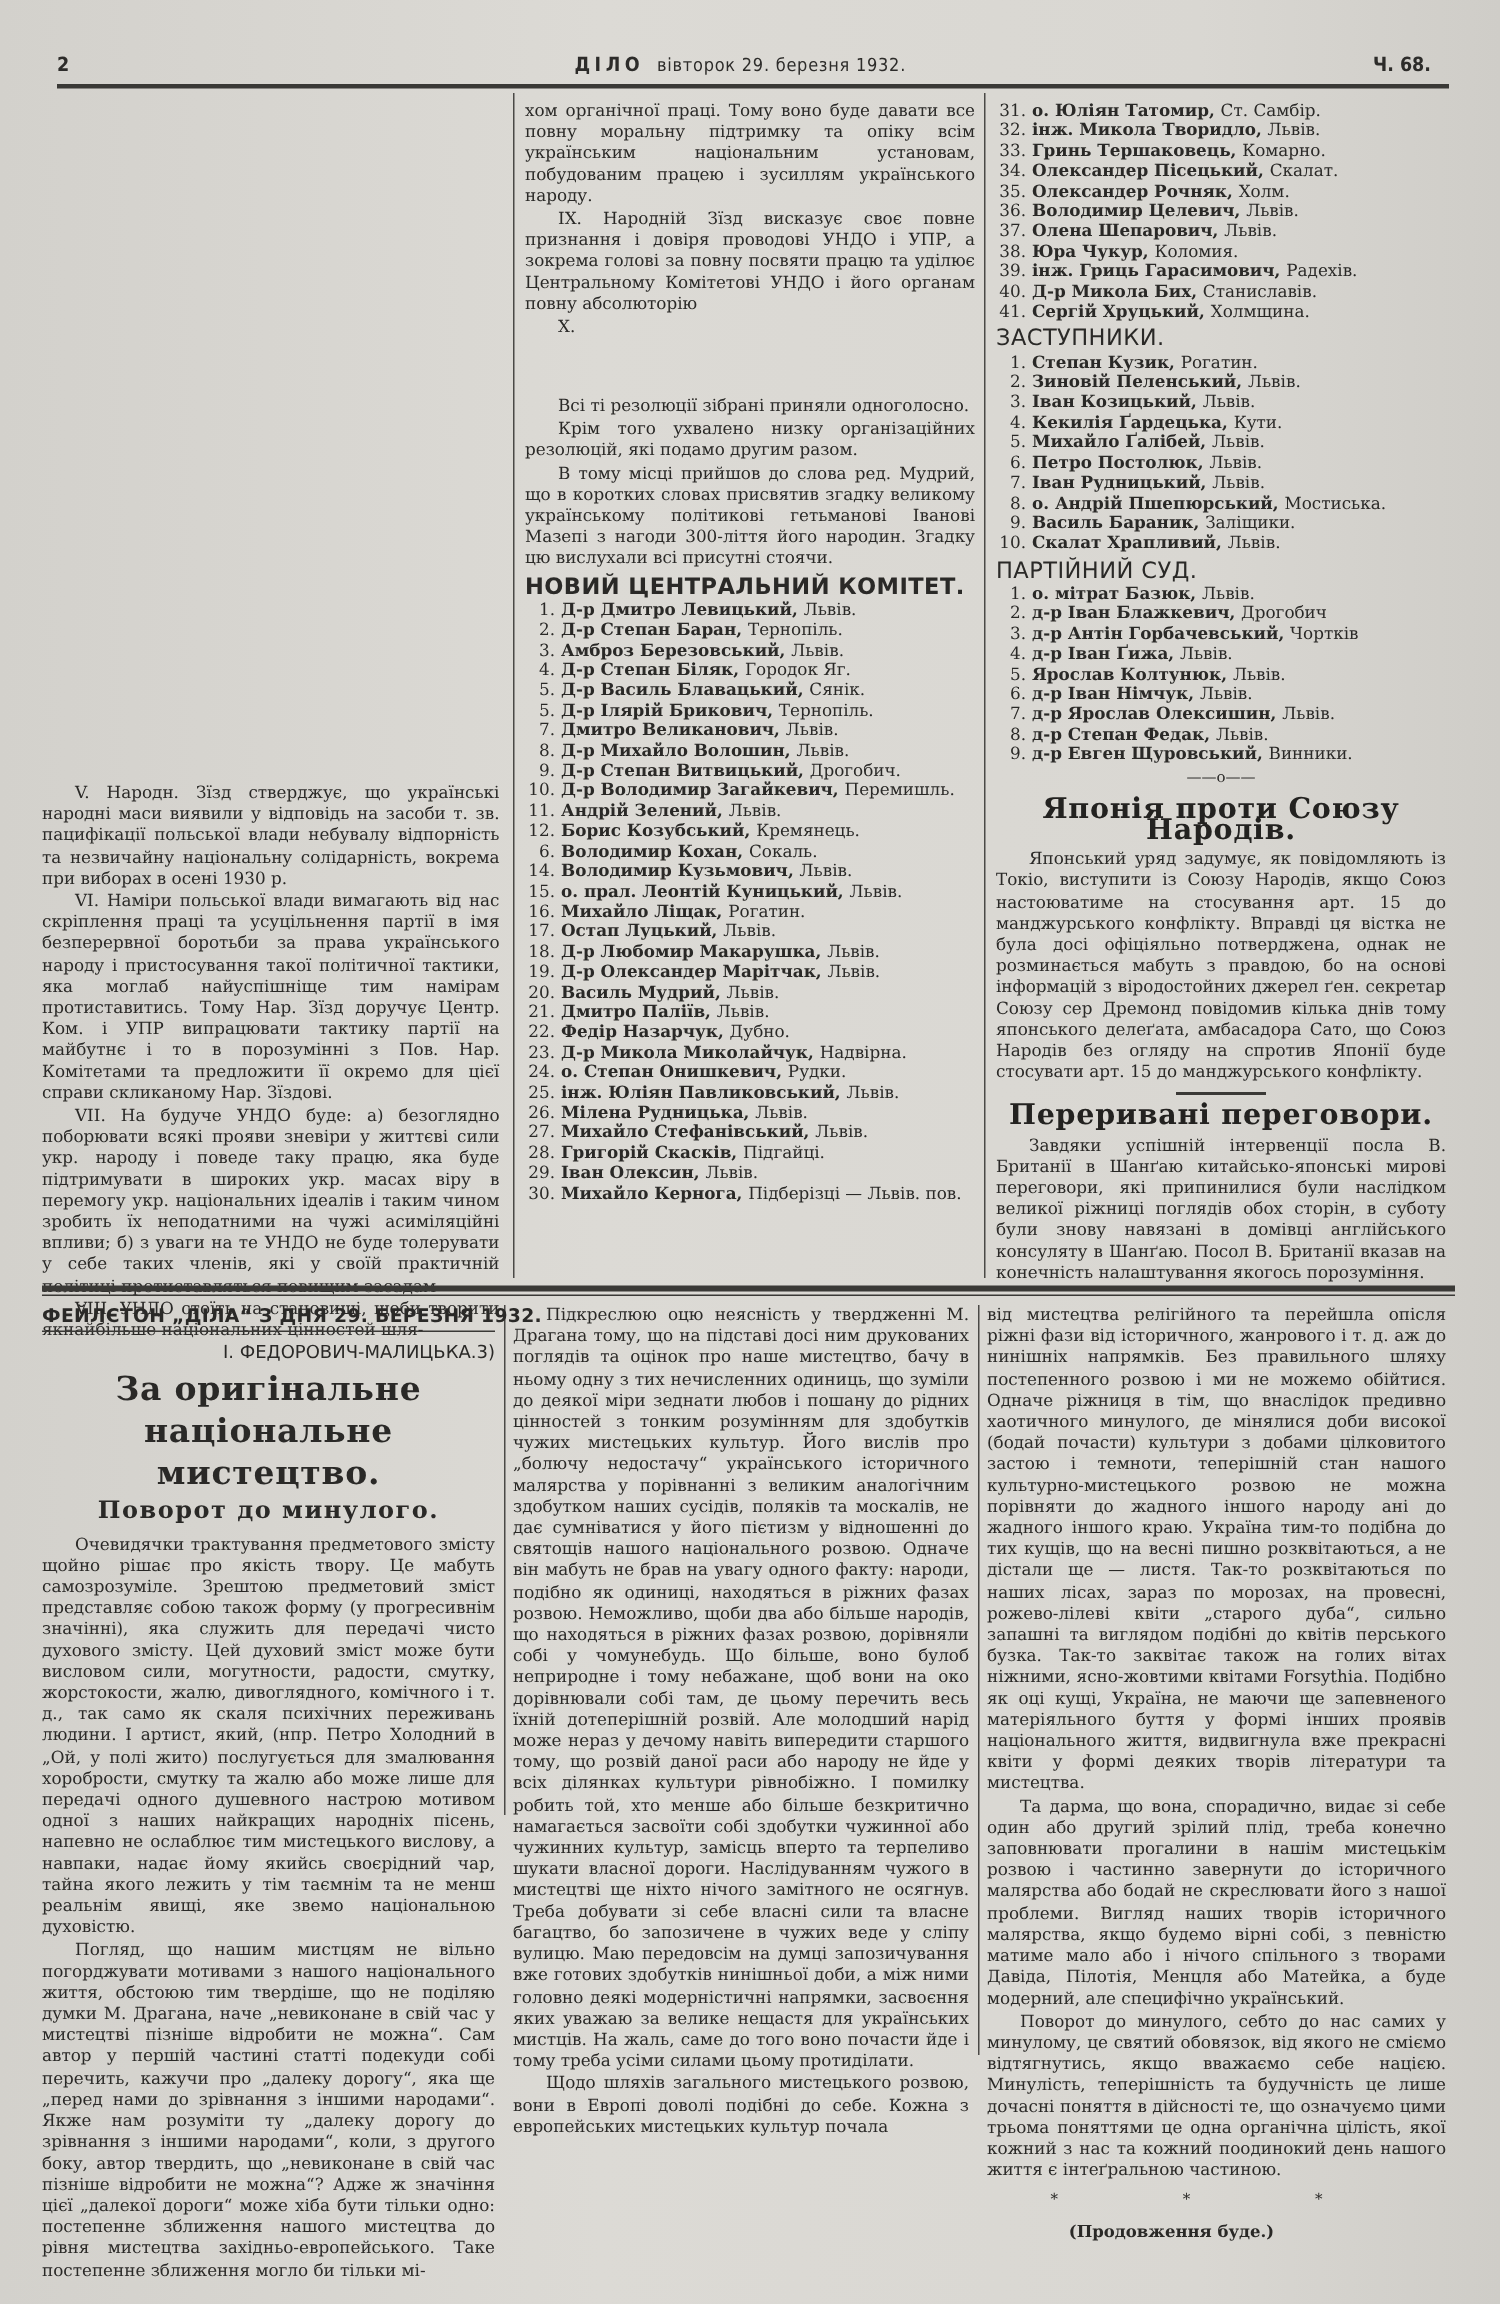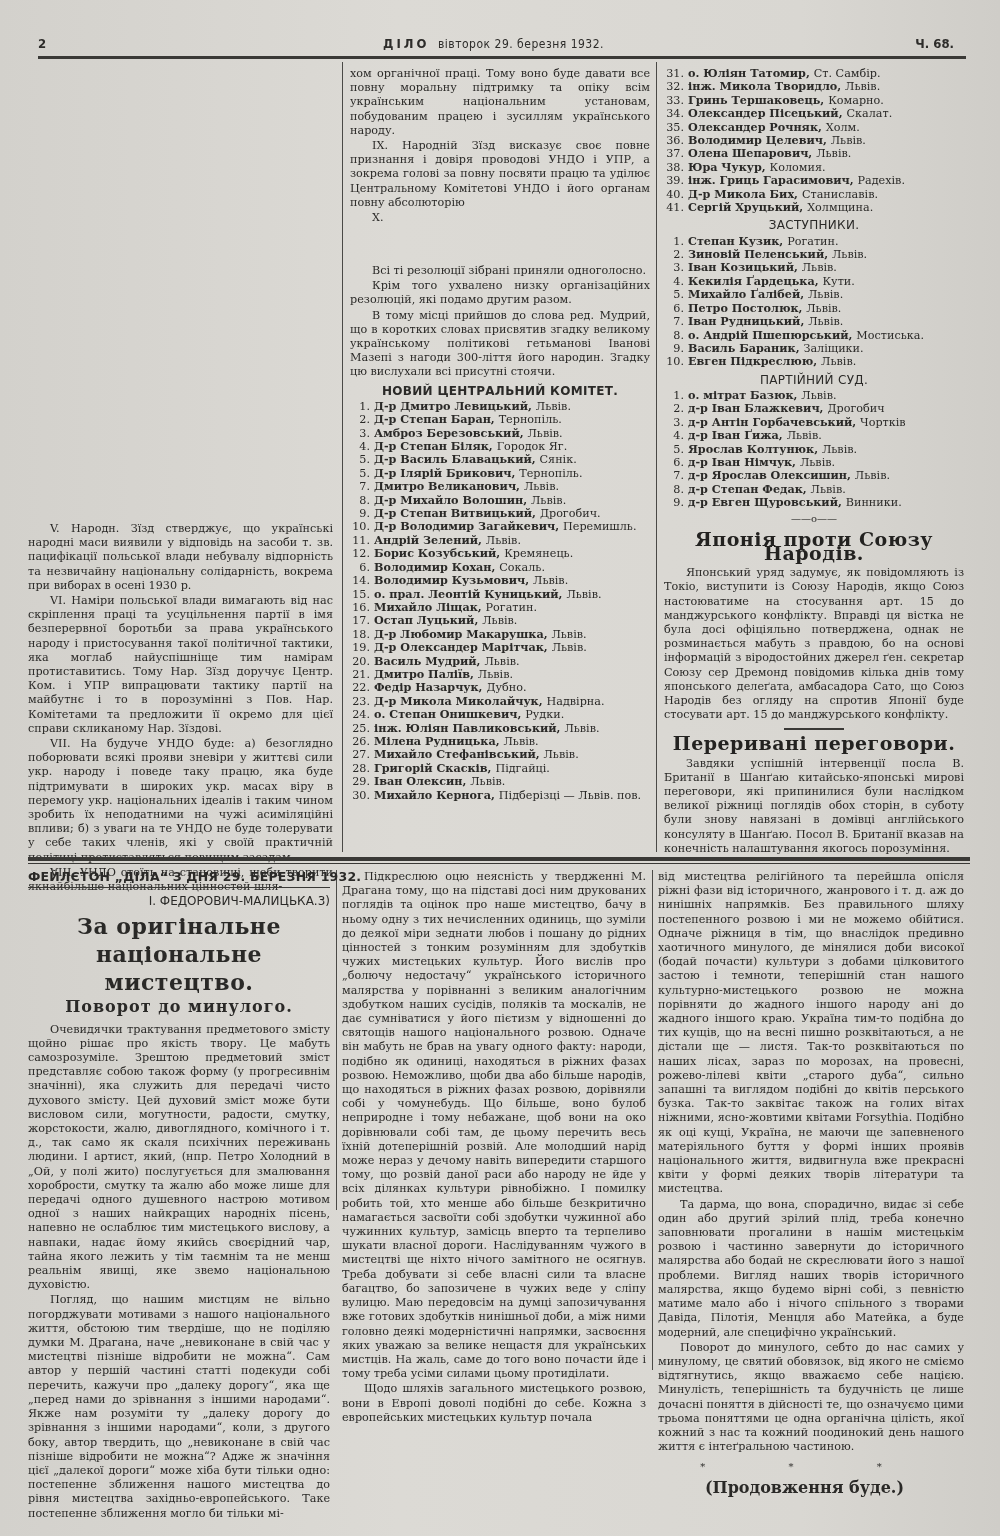--- a/index.html
+++ b/index.html
@@ -31,21 +31,21 @@
 
   .col {
     position: absolute;
     font-size: 11.2px; line-height: 14.2px;
     text-align: justify;
   }
   .col p { text-indent: 22px; margin-bottom: 1px; }
   .col p.noind { text-indent: 0; }
   .heading-caps {
     font-family: "DejaVu Sans", sans-serif;
-    font-weight: bold; font-size: 12px; text-align: center; letter-spacing: 0.3px;
+    font-weight: bold; font-size: 15px; text-align: left; letter-spacing: 0.3px;
     margin: 4px 0 2px 0;
   }
   .heading-caps.light { font-weight: normal; }
   ol.names { list-style: none; }
   ol.names li { white-space: nowrap; font-size: 11.2px; line-height: 13.4px; }
   ol.names li .n { display: inline-block; width: 20px; text-align: right; margin-right: 4px; }
   ol.names li .nm { font-weight: bold; }
   .headline-orn {
     font-family: "DejaVu Serif", serif; font-weight: bold;
     font-size: 19px; text-align: center; letter-spacing: 0.5px;
@@ -55,21 +55,21 @@
   .divider-o { text-align: center; font-size: 10px; margin: 2px 0 6px 0; }
   .feuilleton-head {
     font-family: "DejaVu Sans", sans-serif; font-weight: bold; font-size: 12.5px;
     letter-spacing: 0.2px; border-bottom: 1px solid #3a3936; padding-bottom: 3px; margin-bottom: 6px;
     white-space: nowrap;
   }
   .author-line { font-family: "DejaVu Sans", sans-serif; font-size: 12px; display: flex; justify-content: flex-end; margin-bottom: 4px; }
   .big-title { font-family: "DejaVu Serif", serif; font-weight: bold; font-size: 22px; line-height: 28px; text-align: center; letter-spacing: 0.5px; }
   .subtitle { text-align: center; font-weight: bold; font-size: 16px; margin: 4px 0 8px 0; letter-spacing: 1px; }
   .stars { text-align: center; letter-spacing: 40px; font-size: 10px; margin: 6px 0; }
-  .cont { text-align: right; font-size: 16px; font-weight: bold; padding-right: 60px; }
+  .cont { text-align: center; font-size: 11px; font-weight: bold; padding-right: 60px; }
 </style>
 </head>
 <body>
 
 <div class="page">
 
   <div class="masthead">
     <span class="pg">2</span>
     <span class="center">
       <span class="paper">ДІЛО</span>
@@ -151,21 +151,21 @@
     <ol class="names" id="dep-list">
         <li><span class="n">1.</span><span class="nm">Степан Кузик, </span><span>Рогатин.</span></li>
         <li><span class="n">2.</span><span class="nm">Зиновій Пеленський, </span><span>Львів.</span></li>
         <li><span class="n">3.</span><span class="nm">Іван Козицький, </span><span>Львів.</span></li>
         <li><span class="n">4.</span><span class="nm">Кекилія Ґардецька, </span><span>Кути.</span></li>
         <li><span class="n">5.</span><span class="nm">Михайло Ґалібей, </span><span>Львів.</span></li>
         <li><span class="n">6.</span><span class="nm">Петро Постолюк, </span><span>Львів.</span></li>
         <li><span class="n">7.</span><span class="nm">Іван Рудницький, </span><span>Львів.</span></li>
         <li><span class="n">8.</span><span class="nm">о. Андрій Пшепюрський, </span><span>Мостиська.</span></li>
         <li><span class="n">9.</span><span class="nm">Василь Бараник, </span><span>Заліщики.</span></li>
-        <li><span class="n">10.</span><span class="nm">Евген Підкреслюю, </span><span>Львів.</span></li>
+        <li><span class="n">10.</span><span class="nm">Скалат Храпливий, </span><span>Львів.</span></li>
       </ol>
     <div class="heading-caps light">ПАРТІЙНИЙ СУД.</div>
     <ol class="names" id="court-list">
         <li><span class="n">1.</span><span class="nm">о. мітрат Базюк, </span><span>Львів.</span></li>
         <li><span class="n">2.</span><span class="nm">д-р Іван Блажкевич, </span><span>Дрогобич</span></li>
         <li><span class="n">3.</span><span class="nm">д-р Антін Горбачевський, </span><span>Чортків</span></li>
         <li><span class="n">4.</span><span class="nm">д-р Іван Ґижа, </span><span>Львів.</span></li>
         <li><span class="n">5.</span><span class="nm">Ярослав Колтунюк, </span><span>Львів.</span></li>
         <li><span class="n">6.</span><span class="nm">д-р Іван Німчук, </span><span>Львів.</span></li>
         <li><span class="n">7.</span><span class="nm">д-р Ярослав Олексишин, </span><span>Львів.</span></li>

